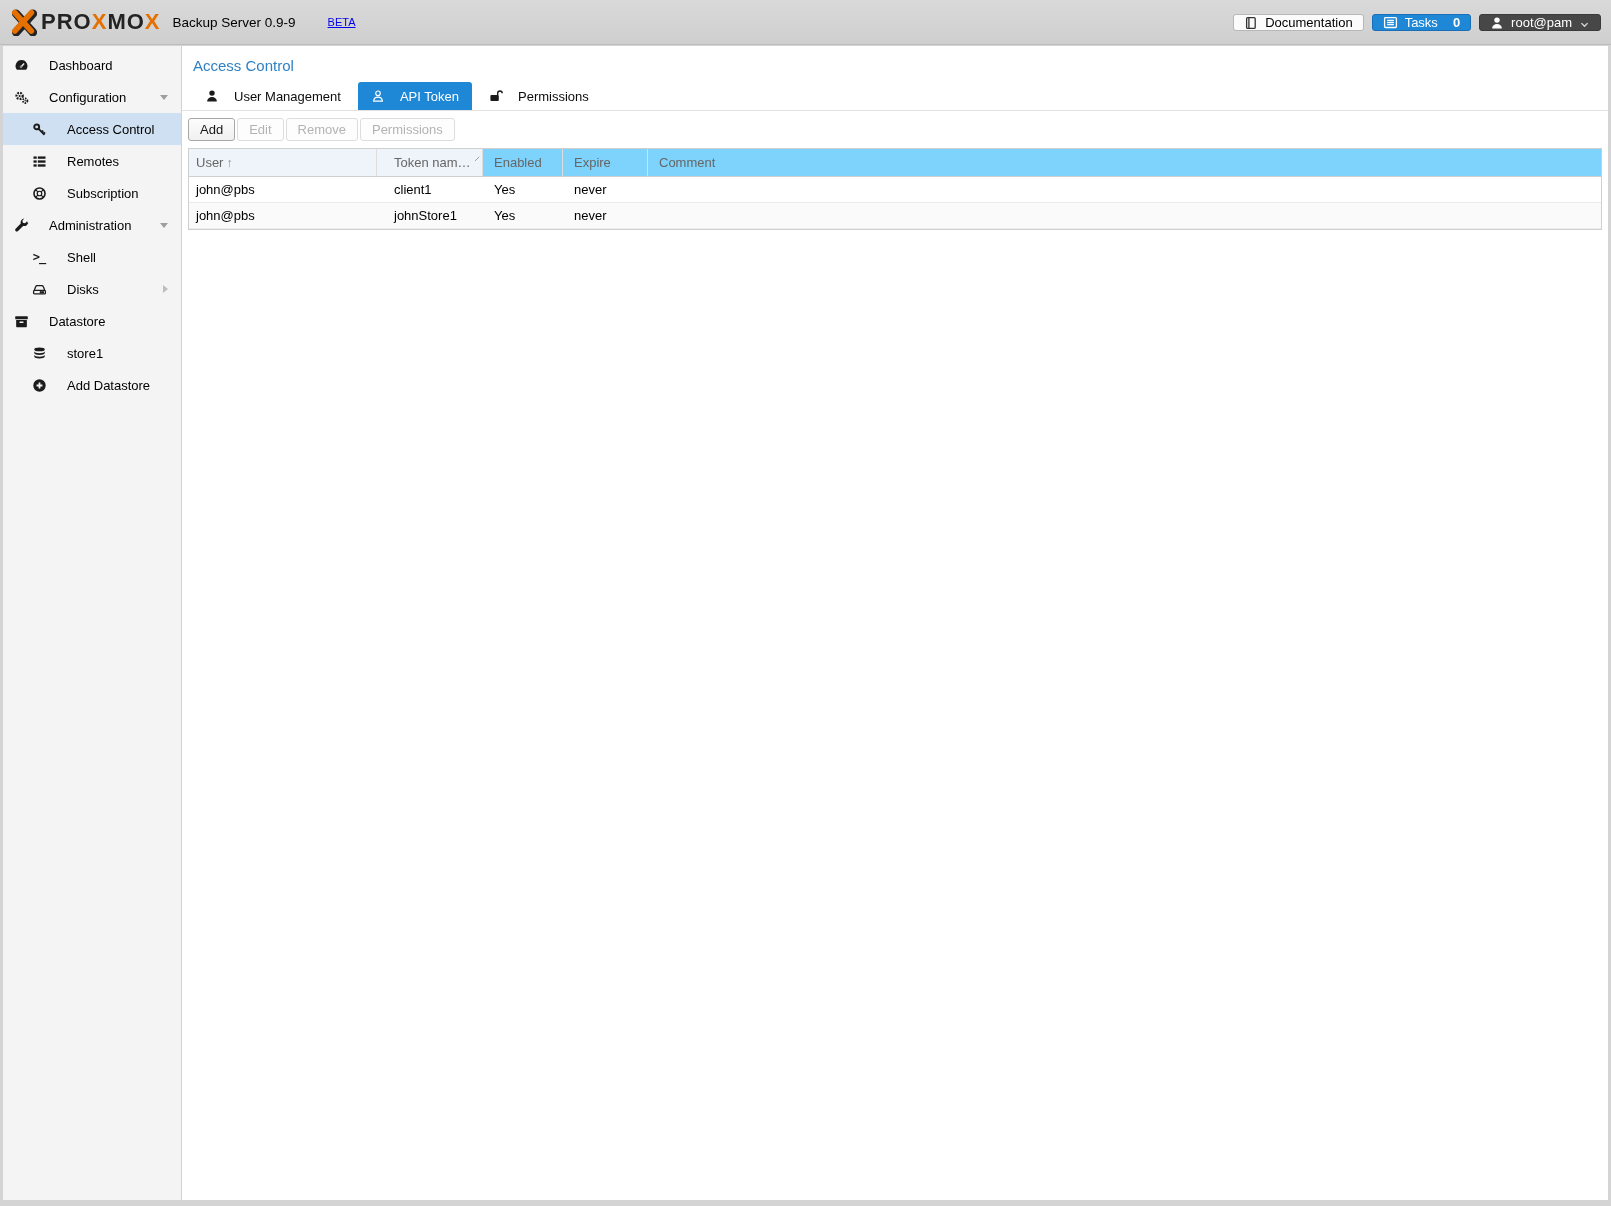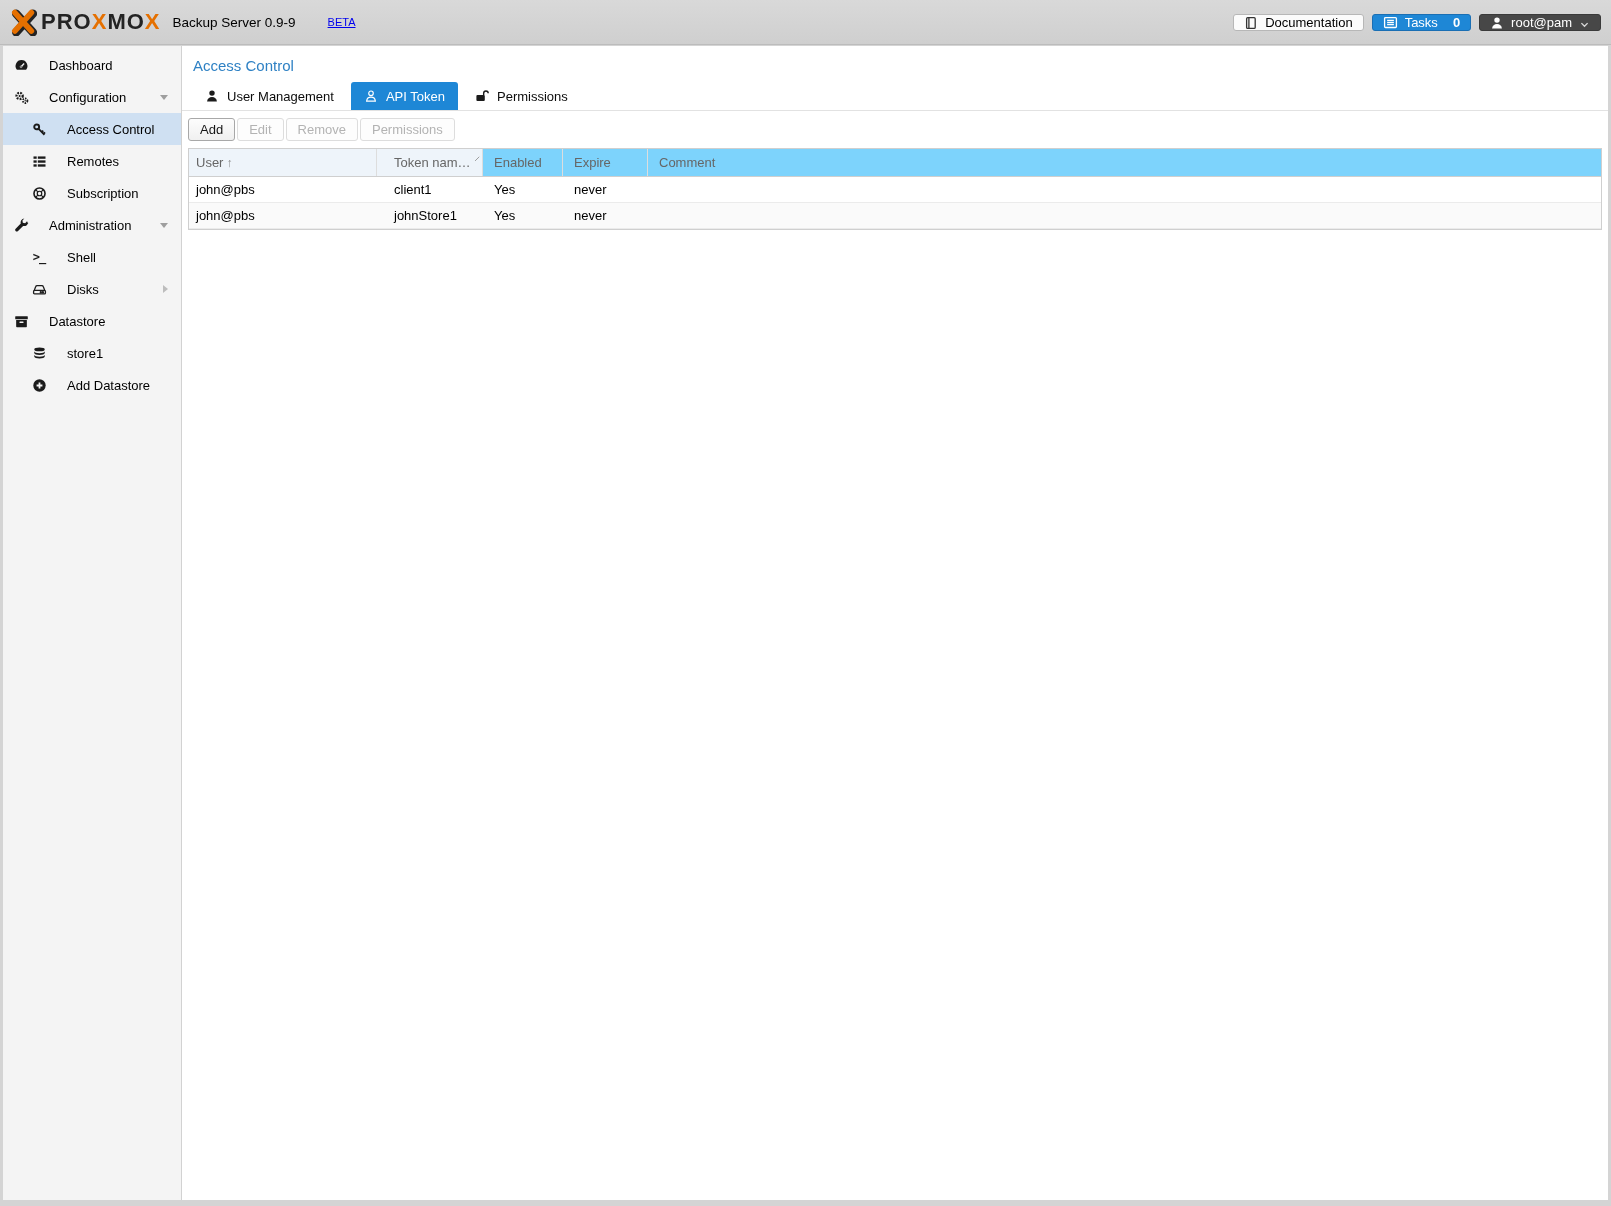--- a/index.html
+++ b/index.html
@@ -45,21 +45,21 @@
   .caret-down { margin-left:auto; margin-right:13px; width:0; height:0;
     border-left:4.5px solid transparent; border-right:4.5px solid transparent; border-top:5px solid #9e9e9e; }
   .caret-right { margin-left:auto; margin-right:13px; width:0; height:0;
     border-top:4.5px solid transparent; border-bottom:4.5px solid transparent; border-left:5px solid #bdbdbd; }
 
   
   .content { flex:1; background:#fff; display:flex; flex-direction:column; }
   .panel-title { font-size:15px; color:#2e81c4; padding:11px 0 0 11px; }
   .tabbar { display:flex; align-items:flex-end; gap:4px; padding:8px 0 0 10px; border-bottom:1px solid #e2e2e2; }
   .tab {
-    display:inline-flex; align-items:center; gap:8px; height:28px;
+    display:inline-flex; align-items:center; gap:15px; height:28px;
     padding:0 13px; font-size:13px; color:#0c0c0c; cursor:pointer; border-radius:3px 3px 0 0;
   }
   .tab .t-icn { color:#1b1b1b; }
   .tab.active { background:#1e87d6; color:#fff; }
   .tab.active .t-icn { color:#fff; }
 
   .toolbar { display:flex; gap:2px; padding:7px 0 7px 6px; }
   .btn {
     font-size:13px; padding:3px 11px; border-radius:3px; cursor:pointer;
     border:1px solid #a8a8a8; background:linear-gradient(#fdfdfd,#f0f0f0); color:#161616;

